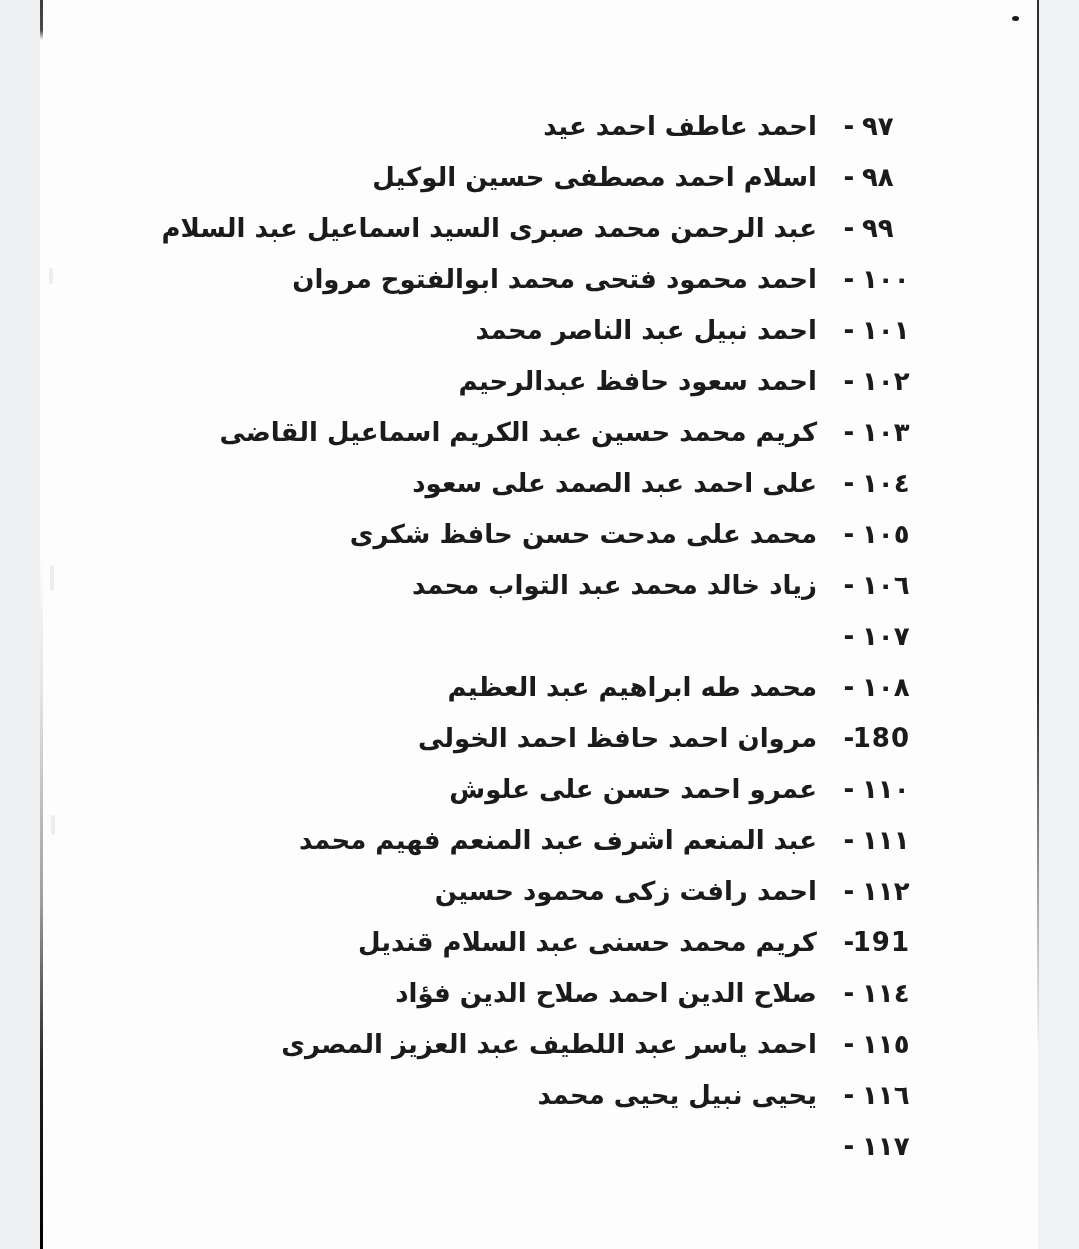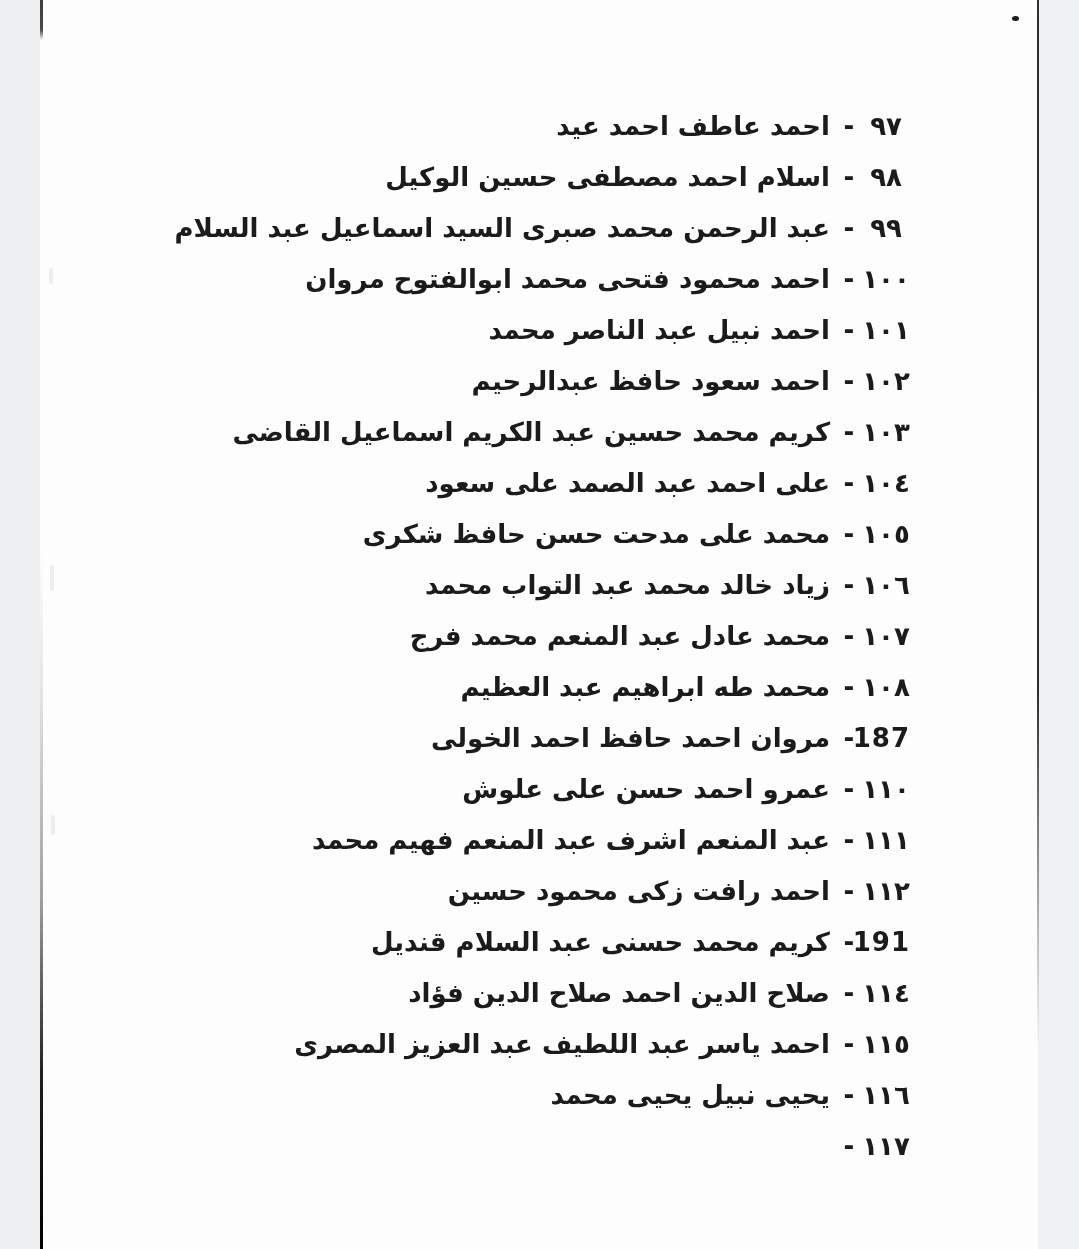--- a/index.html
+++ b/index.html
@@ -90,31 +90,31 @@
     align-items: center;
     direction: rtl;
     color: #1b1b1b;
     font-weight: 700;
     font-size: 26px;
     white-space: nowrap;
   }
   .num {
     display: inline-block;
     width: 48px;
-    text-align: center;
+    text-align: left;
     letter-spacing: 1px;
   }
   .dash {
     display: inline-block;
     width: 26px;
     text-align: center;
     font-weight: 700;
   }
   .name {
-    margin-right: 6px;
+    margin-right: 19px;
     white-space: nowrap;
   }
 </style>
 </head>
 <body>
 
 <div class="page">
   <div class="margin-left"></div>
   <div class="margin-right"></div>
   <div class="edge-left"></div>
@@ -181,31 +181,30 @@
 
   <div class="row">
     <span class="num">١٠٦</span>
     <span class="dash">-</span>
     <span class="name">زياد خالد محمد عبد التواب محمد</span>
   </div>
 
   <div class="row">
     <span class="num">١٠٧</span>
     <span class="dash">-</span>
-    <span class="name">محمد عادل عبد المنعم محمد فرج</span>
   </div>
 
   <div class="row">
     <span class="num">١٠٨</span>
     <span class="dash">-</span>
     <span class="name">محمد طه ابراهيم عبد العظيم</span>
   </div>
 
   <div class="row">
-    <span class="num">187</span>
+    <span class="num">180</span>
     <span class="dash">-</span>
     <span class="name">مروان احمد حافظ احمد الخولى</span>
   </div>
 
   <div class="row">
     <span class="num">١١٠</span>
     <span class="dash">-</span>
     <span class="name">عمرو احمد حسن على علوش</span>
   </div>
 

